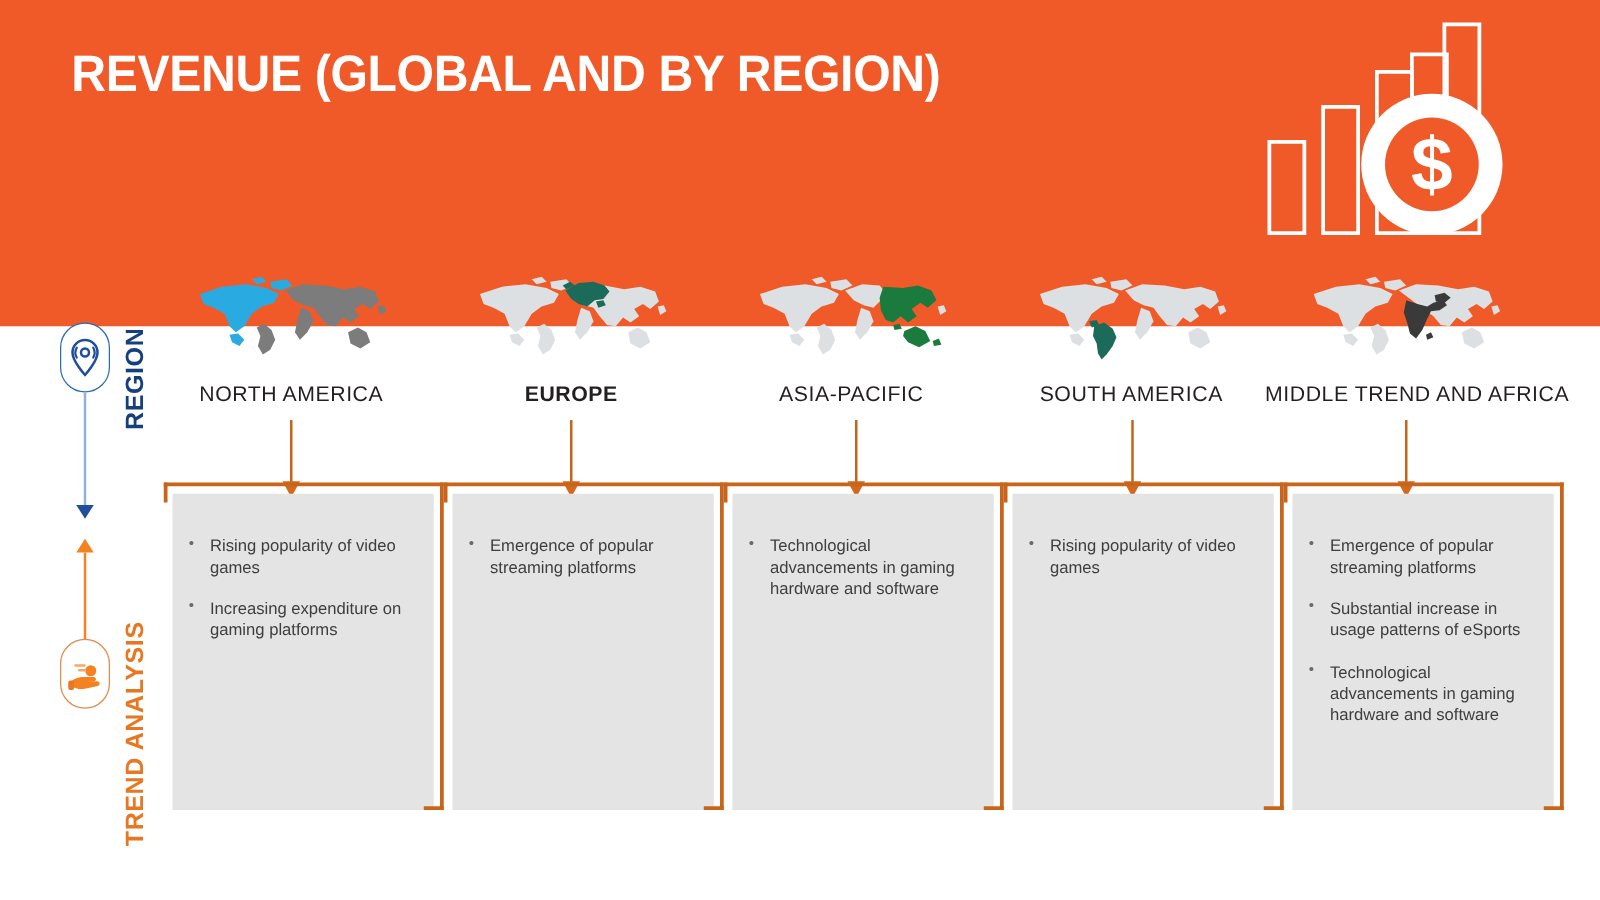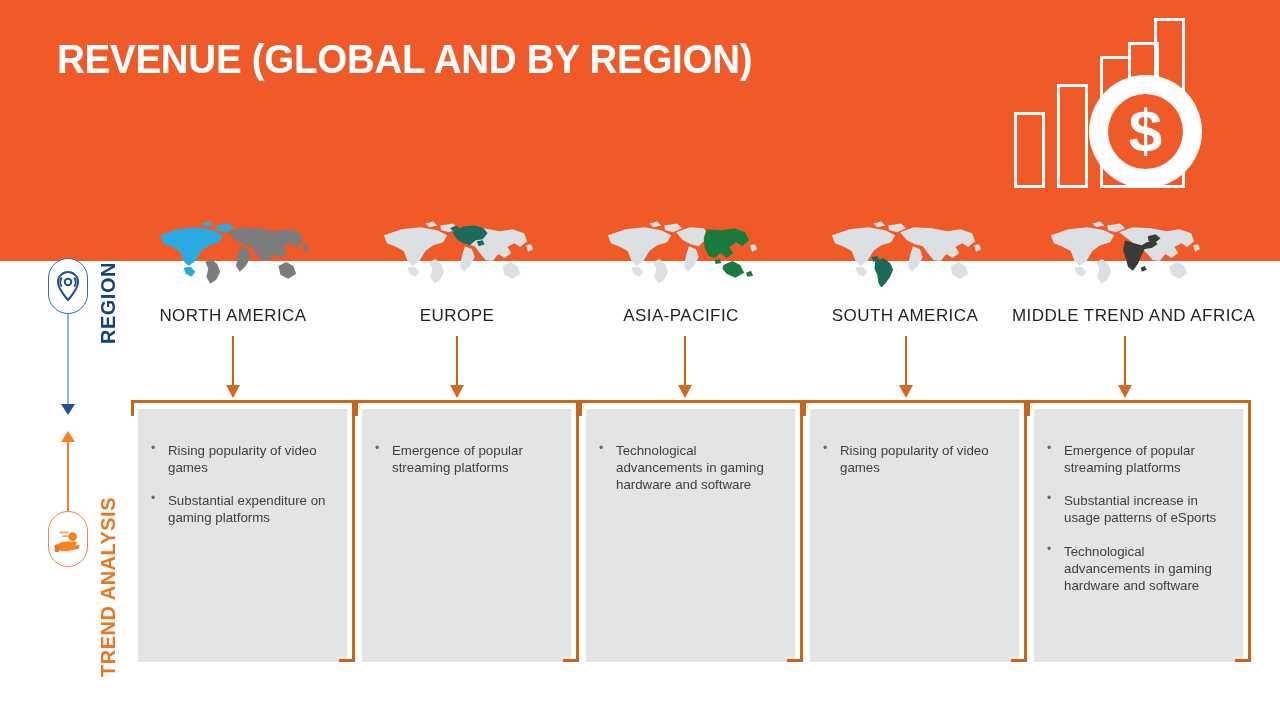--- a/index.html
+++ b/index.html
@@ -91,21 +91,21 @@
 
   
   .col-arrow { position:absolute; width:2px; background:#C6651A; }
   .col-arrow::after {
     content:""; position:absolute; left:-6.5px; bottom:-12px;
     border-left:7.5px solid transparent; border-right:7.5px solid transparent;
     border-top:13px solid #D2691E;
   }
 
   
-  .card-wrap { position:absolute; top:400px; width:224px; height:262px;text-decoration:underline; }
+  .card-wrap { position:absolute; top:386px; width:224px; height:262px;text-decoration:underline; }
   .card-bracket {
     position:absolute; left:0; top:0; width:224px; height:262px;
     pointer-events:none;
   }
   .br-top    { position:absolute; left:0;  top:0;    width:224px; height:3px; background:#C8651B; }
   .br-right  { position:absolute; right:0; top:0;    width:3px;   height:262px; background:#C8651B; }
   .br-lstub  { position:absolute; left:0;  top:0;    width:3px;   height:16px; background:#C8651B; }
   .br-bstub  { position:absolute; right:0; bottom:0; width:16px;  height:3px; background:#C8651B; }
 
   .card-panel {
@@ -180,21 +180,21 @@
         <path d="M126 14 L152 10 L162 20 L144 28 L128 24 Z"></path>
         <path d="M60 100 L74 98 L84 108 L76 118 L64 112 Z"></path>
         <path d="M96 10 L112 6 L120 14 L104 18 Z"></path>
       </g>
     </svg>
   </div>
   <div class="region-name">NORTH AMERICA</div>
 </div>
 <div class="col-arrow" style="left:232px; top:336px; height:50px;"></div>
 
-<div class="region-col" style="left:345px;">
+<div class="region-col" style="left:345px;font-weight:bold;">
   <div class="region-map">
     <svg viewBox="0 0 320 152">
       <g fill="#DCE0E2">
         <path d="M12 34 L48 22 L86 18 L120 24 L140 34 L132 48 L112 54 L96 66 L84 86 L70 96 L60 86 L52 66 L34 56 L18 50 Z"></path>
         <path d="M126 14 L152 10 L162 20 L144 28 L128 24 Z"></path>
         <path d="M60 100 L74 98 L84 108 L76 118 L64 112 Z"></path>
         <path d="M96 10 L112 6 L120 14 L104 18 Z"></path>
         <path d="M150 28 L178 18 L214 20 L246 26 L272 22 L296 30 L302 46 L288 58 L276 50 L262 58 L270 70 L256 80 L244 72 L232 86 L218 84 L206 70 L196 56 L180 52 L164 44 Z"></path>
         <path d="M176 56 L190 62 L196 78 L186 96 L174 108 L166 96 L170 76 Z"></path>
         <path d="M252 96 L268 88 L282 96 L288 112 L272 122 L256 114 Z"></path>
@@ -291,21 +291,21 @@
 <div class="card-wrap" style="left:131px;">
   <div class="card-panel"></div>
   <div class="card-bracket">
     <div class="br-top"></div>
     <div class="br-lstub"></div>
     <div class="br-right"></div>
     <div class="br-bstub"></div>
   </div>
   <div class="card-list">
     <div class="card-item">Rising popularity of video games</div>
-    <div class="card-item">Substantial expenditure on gaming platforms</div>
+    <div class="card-item">Increasing expenditure on gaming platforms</div>
   </div>
 </div>
 
 <div class="card-wrap" style="left:355px;">
   <div class="card-panel"></div>
   <div class="card-bracket">
     <div class="br-top"></div>
     <div class="br-lstub"></div>
     <div class="br-right"></div>
     <div class="br-bstub"></div>

